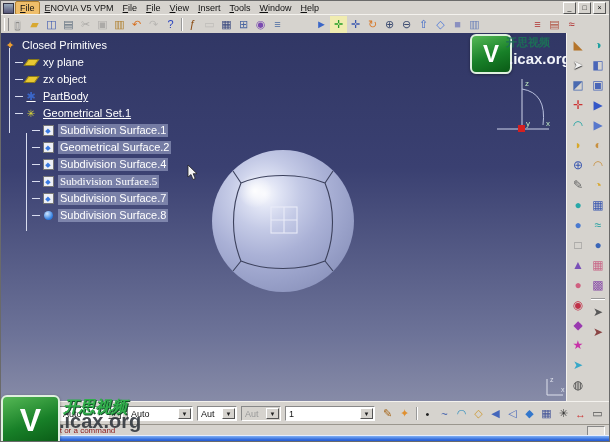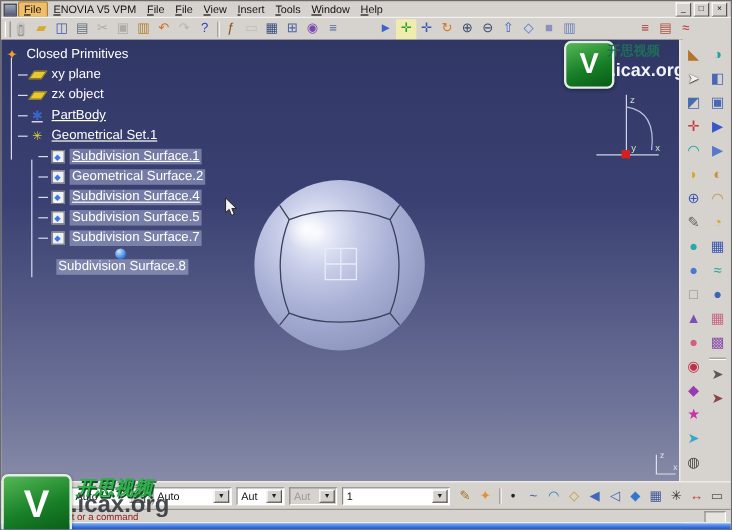--- a/index.html
+++ b/index.html
@@ -183,51 +183,51 @@
           <span class="ticon ic-partbody"></span>
           <span class="tlabel">PartBody</span>
         </div>
 
         <div class="trow stub underline" style="margin-left: 12px;">
           <span class="stubline"></span>
           <span class="ticon ic-geoset"></span>
           <span class="tlabel">Geometrical Set.1</span>
         </div>
 
-        <div class="trow stub boxed" style="margin-left: 29px; text-decoration: underline;">
+        <div class="trow stub boxed" style="margin-left: 29px;">
           <span class="stubline"></span>
           <span class="ticon ic-subdiv"></span>
           <span class="tlabel">Subdivision Surface.1</span>
         </div>
 
         <div class="trow stub boxed" style="margin-left: 29px;">
           <span class="stubline"></span>
           <span class="ticon ic-subdiv"></span>
           <span class="tlabel">Geometrical Surface.2</span>
         </div>
 
-        <div class="trow stub boxed" style="margin-left: 29px; text-decoration: underline;">
+        <div class="trow stub boxed" style="margin-left: 29px;">
           <span class="stubline"></span>
           <span class="ticon ic-subdiv"></span>
           <span class="tlabel">Subdivision Surface.4</span>
         </div>
 
-        <div class="trow stub boxed" style="margin-left: 29px;">
+        <div class="trow stub boxed" style="margin-left: 29px; font-family: Liberation Serif, serif;">
           <span class="stubline"></span>
           <span class="ticon ic-subdiv"></span>
           <span class="tlabel">Subdivision Surface.5</span>
         </div>
 
         <div class="trow stub boxed" style="margin-left: 29px;">
           <span class="stubline"></span>
           <span class="ticon ic-subdiv"></span>
           <span class="tlabel">Subdivision Surface.7</span>
         </div>
 
-        <div class="trow stub boxed" style="margin-left: 29px; flex-direction: column;">
+        <div class="trow stub boxed" style="margin-left: 29px;">
           <span class="stubline"></span>
           <span class="ticon ic-spheredot"></span>
           <span class="tlabel">Subdivision Surface.8</span>
         </div>
       </div>
 
     <svg width="160" height="160" style="position:absolute;left:202px;top:108px;">
       <defs>
         <radialGradient id="sg" cx="37%" cy="31%" r="78%">
           <stop offset="0%" stop-color="#f8f9fd"></stop>

